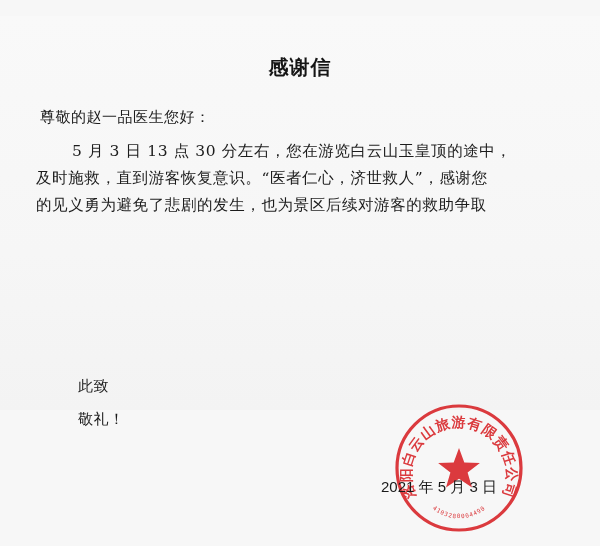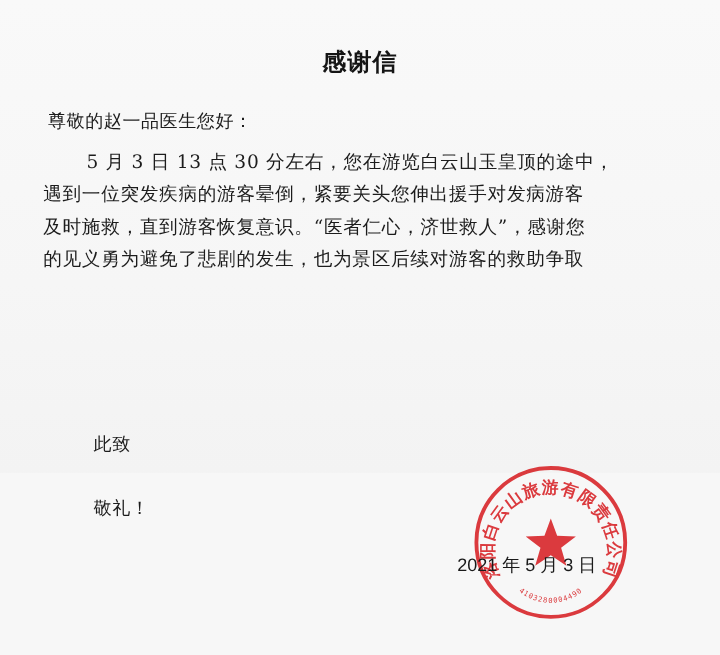--- a/index.html
+++ b/index.html
@@ -10,21 +10,21 @@
     body {
       width: 600px;
       height: 546px;
       position: relative;
       overflow: hidden;
       font-family: "DejaVu Serif", "Liberation Serif", serif;
       color: #1c1c1c;
     }
     .page {
       position: absolute;
-      left: 0; top: 0;
+      left: 0; top: 16px;
       width: 600px; height: 394px;
       background: linear-gradient(180deg, #f9f9f9 0%, #f6f6f6 60%, #f3f3f3 100%);
     }
     .title {
       position: absolute;
       left: 0; width: 600px;
       top: 38px;
       text-align: center;
       font-family: "DejaVu Sans", "Liberation Sans", sans-serif;
       font-size: 20px;
@@ -52,21 +52,21 @@
     }
     .indent { padding-left: 36px; }
     .closing {
       position: absolute;
       left: 78px;
       font-size: 15px;
       letter-spacing: 0.5px;
     }
     .closing-1 { top: 330px; }
     .closing-2 { top: 361px; }
-    .closing-3 { top: 394px; margin-top: 20px; }
+    .closing-3 { top: 394px; }
 
     .signature {
       position: absolute;
       left: 338px; top: 428px;
       font-size: 16px;
       letter-spacing: 0.3px;
       color: #1a1a1a;
       z-index: 3;
     }
     .sign-date {
@@ -91,21 +91,20 @@
 <body>
 
 <div class="page">
 
   <div class="title">感谢信</div>
 
   <div class="greeting">尊敬的赵一品医生您好：</div>
 
   <div class="body-para">
     <span class="body-line indent">5 月 3 日 13 点 30 分左右，您在游览白云山玉皇顶的途中，</span>
-    <span class="body-line">遇到一位突发疾病的游客晕倒，紧要关头您伸出援手对发病游客</span>
     <span class="body-line">及时施救，直到游客恢复意识。“医者仁心，济世救人”，感谢您</span>
     <span class="body-line">的见义勇为避免了悲剧的发生，也为景区后续对游客的救助争取</span>
   </div>
 
   <div class="closing closing-2">此致</div>
   <div class="closing closing-3">敬礼！</div>
 
   <div class="stamp">
     <svg viewBox="0 0 132 132" xmlns="http://www.w3.org/2000/svg">
       <defs>

